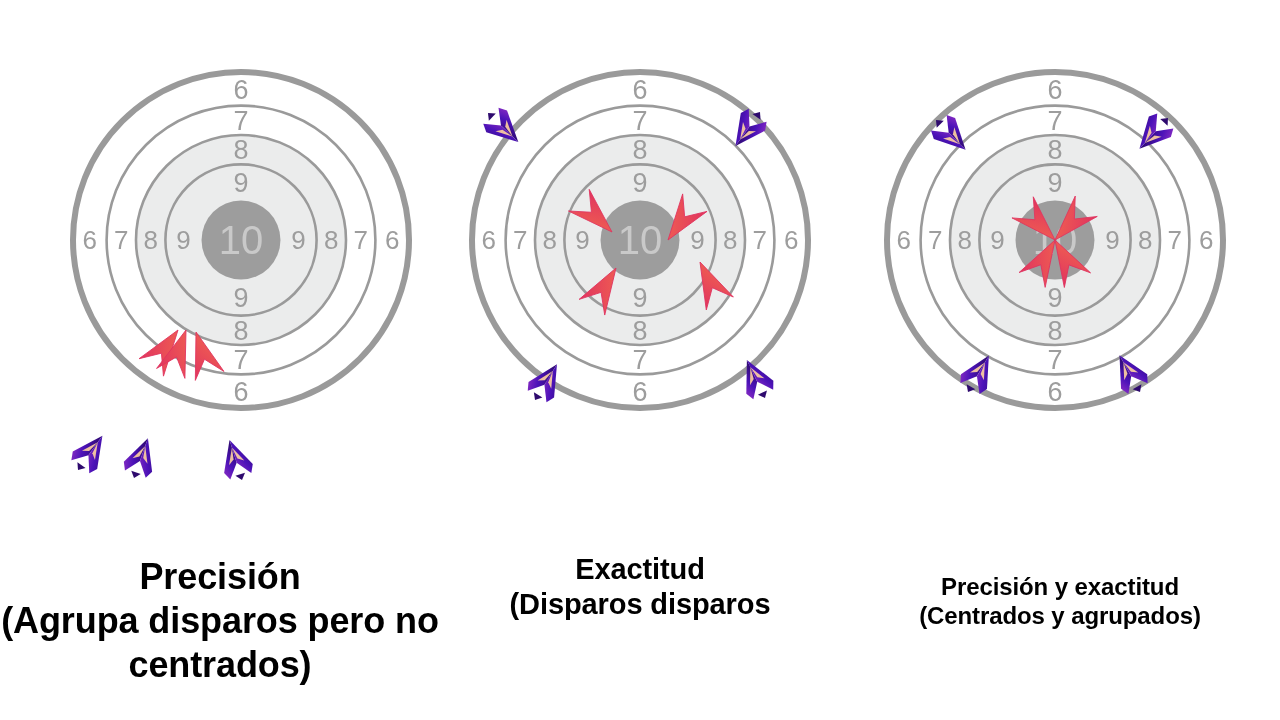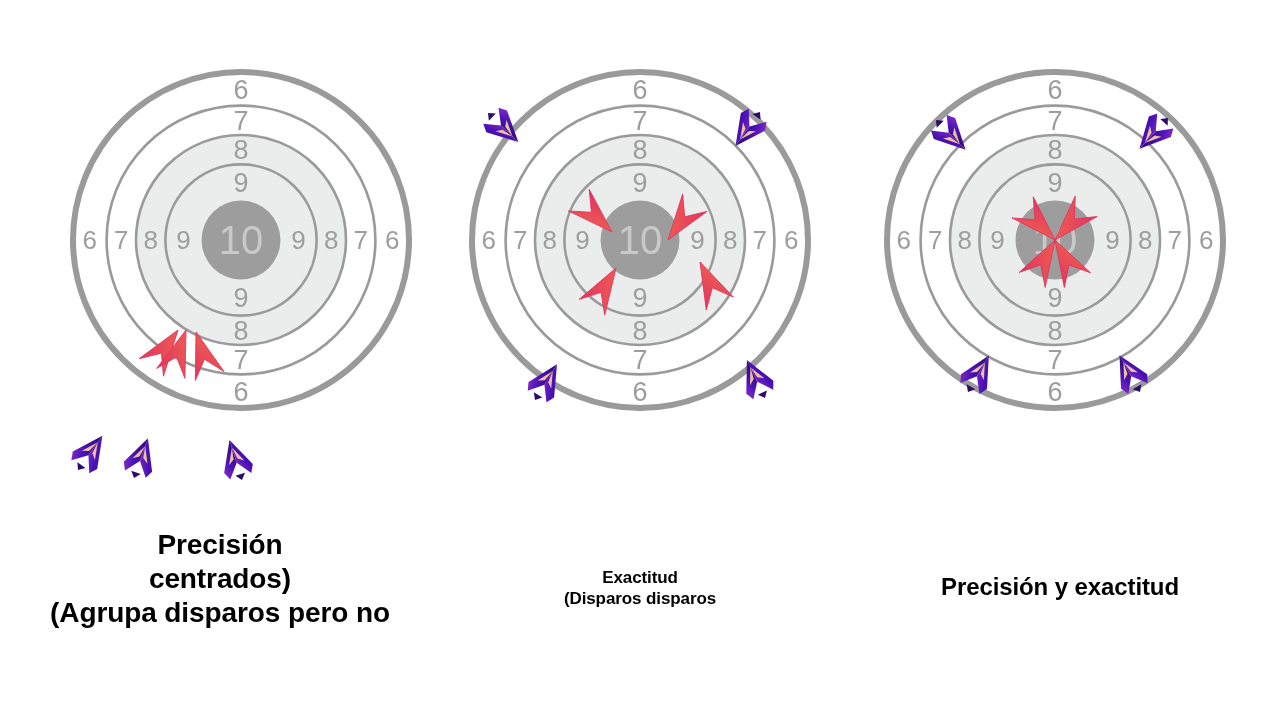--- a/index.html
+++ b/index.html
@@ -38,22 +38,22 @@
   .caption {
     position: absolute;
     left: 0;
     width: 100%;
     text-align: center;
     color: #000000;
     font-weight: bold;
     line-height: 1.22;
     letter-spacing: -0.1px;
   }
-  #caption-0 { top: 528px; font-size: 28px; }
-  #caption-1 { top: 552px; font-size: 17px; margin-top: 16px; }
+  #caption-0 { top: 555px; font-size: 36px; }
+  #caption-1 { top: 552px; font-size: 29px; }
   #caption-2 { top: 572px; font-size: 24px; }
   .caption .cap-title { display: block; }
   .caption .cap-sub   { display: block; }
 
   .ring-num {
     font-family: "Liberation Sans", sans-serif;
     font-weight: normal;
     fill: #9d9d9d;
   }
   .ring-num-10 {
@@ -137,22 +137,22 @@
             <path d="M -112.98387012847496 0 L -142.98387012847496 -15 L -150.98387012847496 -11 L -136.98387012847496 0 Z" fill="url(#fletchA0)"></path>
             <path d="M -112.98387012847496 0 L -142.98387012847496 15 L -150.98387012847496 11 L -136.98387012847496 0 Z" fill="url(#fletchA0)"></path>
             <path d="M -120.98387012847496 0 L -136.98387012847496 -8 L -132.98387012847496 -2 Z" fill="#f7c9a0" opacity="0.95"></path>
             <path d="M -120.98387012847496 0 L -136.98387012847496 8 L -132.98387012847496 2 Z" fill="#f7c9a0" opacity="0.95"></path>
             <path d="M -148.98387012847496 -5 L -154.98387012847496 0 L -148.98387012847496 5 Z" fill="#2e0a6e"></path>
           </g>
         </g>
       </svg>
     <div class="caption" id="caption-0">
       <span class="cap-title">Precisión</span>
+      <span class="cap-sub">(Agrupa disparos pero no</span>
       <span class="cap-sub">centrados)</span>
-      <span class="cap-sub">(Agrupa disparos pero no</span>
     </div>
   </div>
 
   <div class="panel" id="panel-1">
     <svg class="target-svg" id="svg-1" width="400" height="530" viewBox="440 0 400 530">
         <defs>
           <linearGradient id="fletchA1" x1="0" y1="0" x2="1" y2="1">
             <stop offset="0%" stop-color="#8d2ec4"></stop>
             <stop offset="45%" stop-color="#4b12b8"></stop>
             <stop offset="100%" stop-color="#2e0a6e"></stop>
@@ -326,16 +326,17 @@
             <path d="M -132.15223225672418 0 L -162.15223225672418 -15 L -170.15223225672418 -11 L -156.15223225672418 0 Z" fill="url(#fletchA2)"></path>
             <path d="M -132.15223225672418 0 L -162.15223225672418 15 L -170.15223225672418 11 L -156.15223225672418 0 Z" fill="url(#fletchA2)"></path>
             <path d="M -140.15223225672418 0 L -156.15223225672418 -8 L -152.15223225672418 -2 Z" fill="#f7c9a0" opacity="0.95"></path>
             <path d="M -140.15223225672418 0 L -156.15223225672418 8 L -152.15223225672418 2 Z" fill="#f7c9a0" opacity="0.95"></path>
             <path d="M -168.15223225672418 -5 L -174.15223225672418 0 L -168.15223225672418 5 Z" fill="#2e0a6e"></path>
           </g>
         </g>
       </svg>
     <div class="caption" id="caption-2">
       <span class="cap-title">Precisión y exactitud</span>
+      <span class="cap-sub">(Centrados y agrupados)</span>
     </div>
   </div>
 
 </div>
 
 </body></html>

